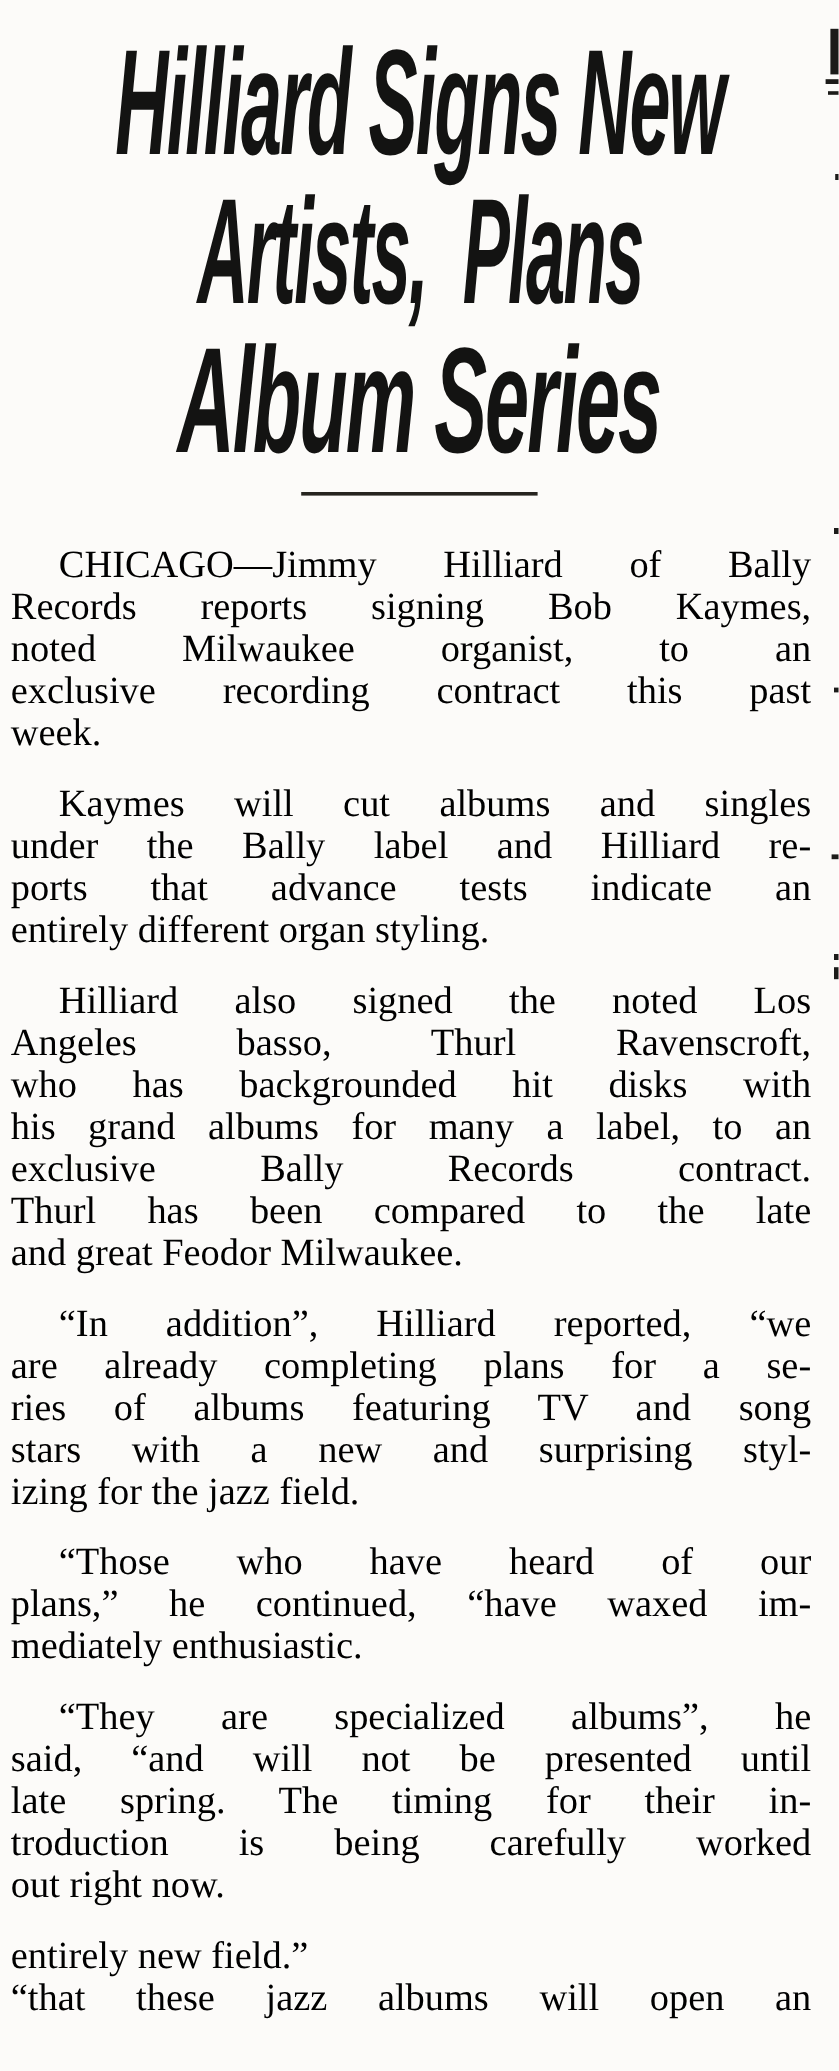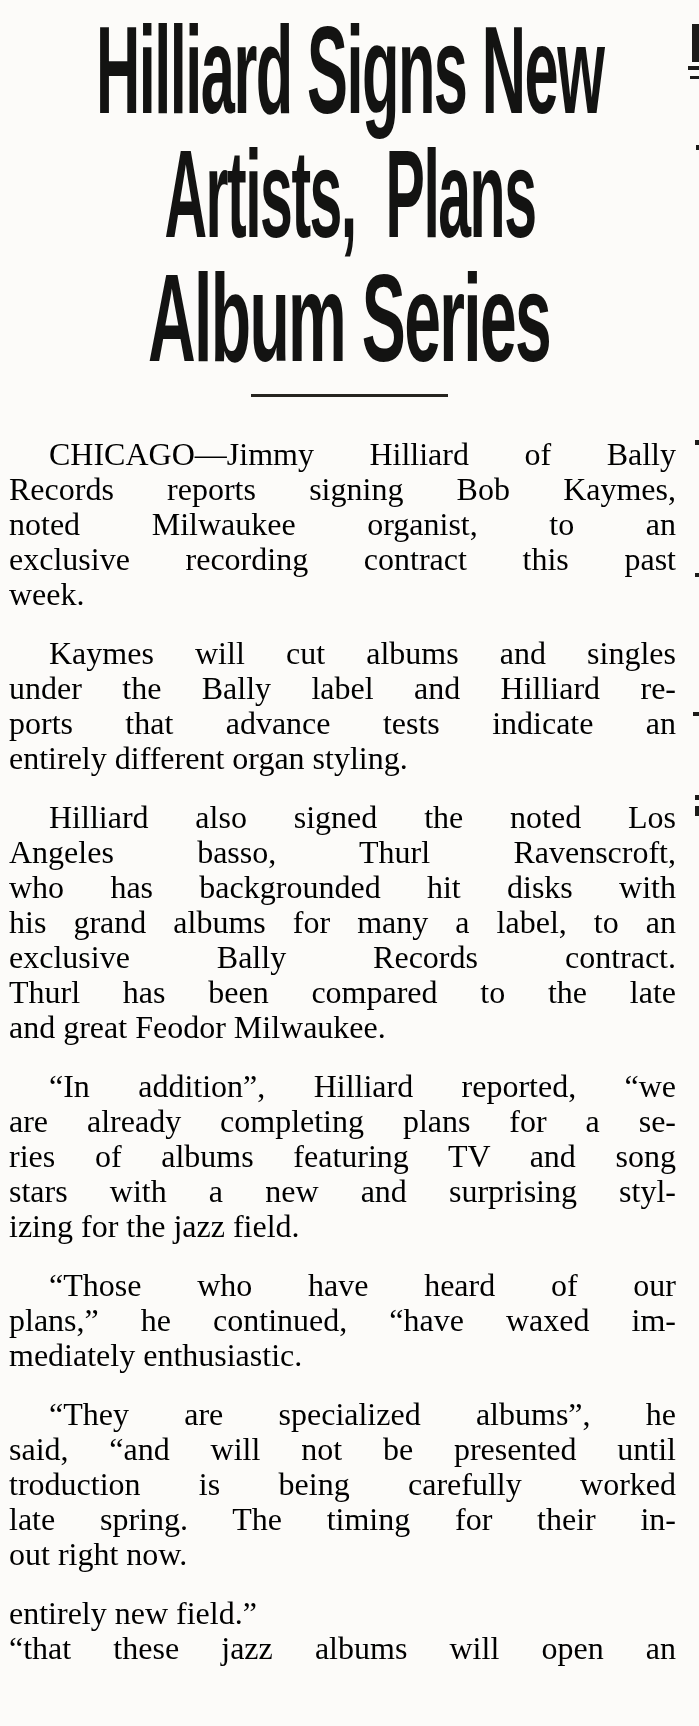--- a/index.html
+++ b/index.html
@@ -6,21 +6,21 @@
   html, body { background: #ffffff; }
   .page {
     position: relative;
     width: 699px;
     height: 1726px;
     background: #fcfbf9;
     overflow: hidden;
     color: #1e1d1b;
   }
   
-  .headline { padding-top: 8px; }
+  .headline { padding-top: 24px; font-style: italic; }
   .hl-row {
     height: 124px;
     display: flex;
     justify-content: center;
     align-items: center;
     overflow: visible;
   }
   .hl-text {
     font-family: "Liberation Sans", sans-serif;
     font-weight: 700;
@@ -129,22 +129,22 @@
 
     <p class="para">
       <span class="ln fl">“Those who have heard of our</span>
       <span class="ln">plans,” he continued, “have waxed im-</span>
       <span class="ln ll">mediately enthusiastic.</span>
     </p>
 
     <p class="para">
       <span class="ln fl">“They are specialized albums”, he</span>
       <span class="ln">said, “and will not be presented until</span>
+      <span class="ln">late spring. The timing for their in-</span>
       <span class="ln">troduction is being carefully worked</span>
-      <span class="ln">late spring. The timing for their in-</span>
       <span class="ln ll">out right now.</span>
     </p>
 
     <p class="para">
       <span class="ln ll">entirely new field.”</span>
       <span class="ln">“that these jazz albums will open an</span>
     </p>
 
   </article>
 

